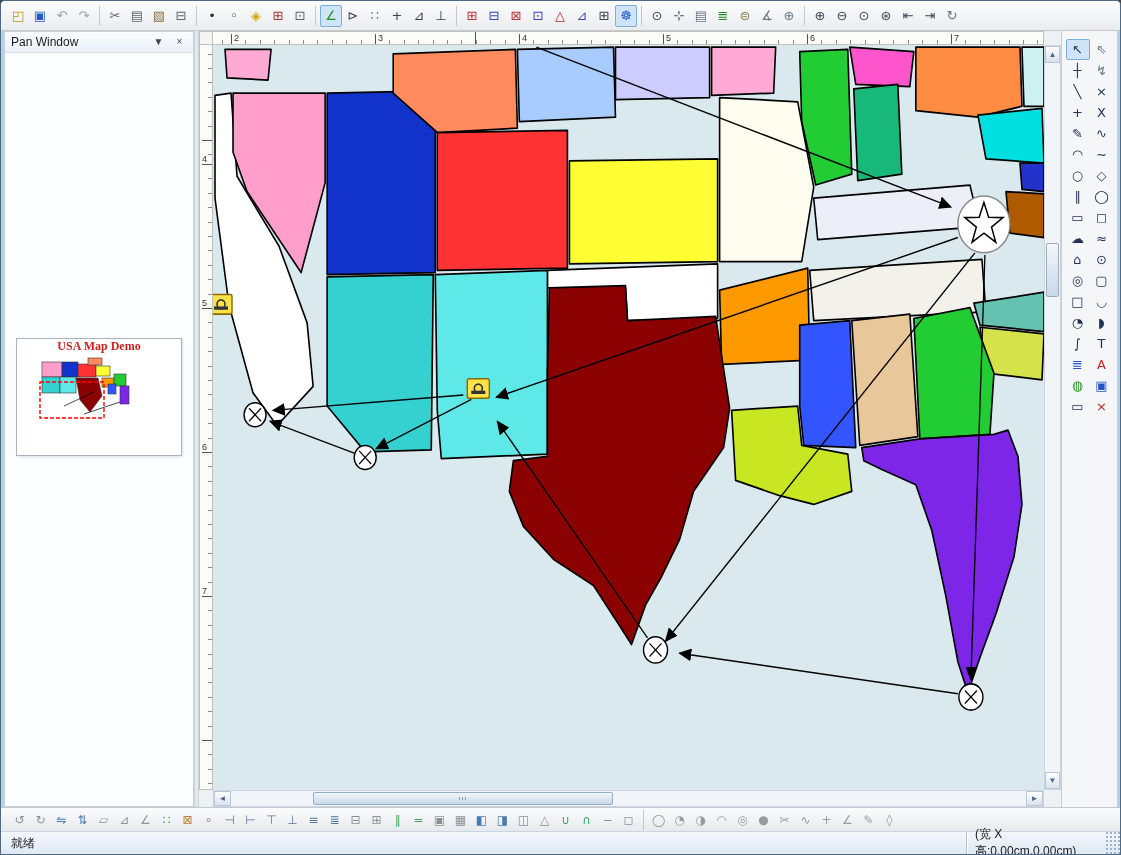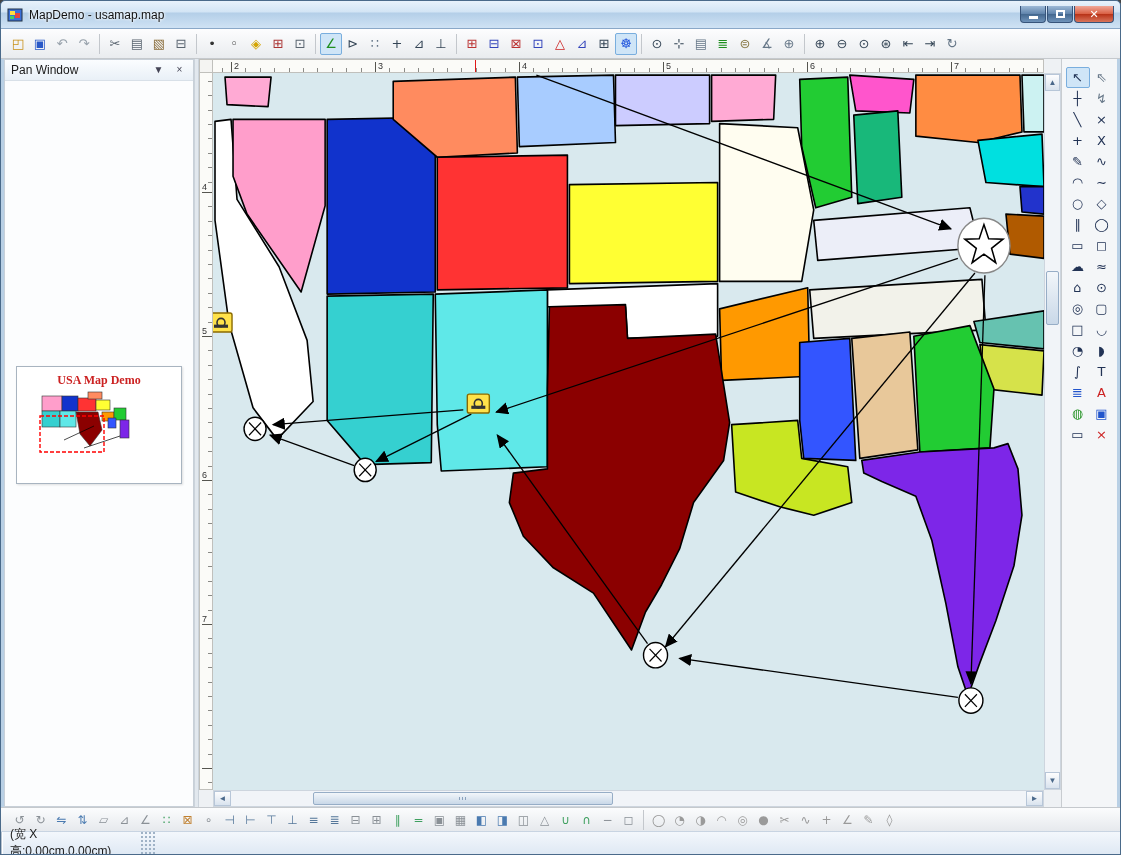--- a/index.html
+++ b/index.html
@@ -25,21 +25,21 @@
   .tb-btn{flex:0 0 auto;width:22px;height:22px;line-height:20px;text-align:center;font-size:13px;font-family:"DejaVu Sans",sans-serif;border:1px solid transparent;border-radius:2px}
   .tb-btn.pressed{background:#cfe5f7;border-color:#79aede}
   .tb-sep{flex:0 0 1px;width:1px;height:20px;background:#c3c7cc;margin:0 4px}
   
   .main{flex:1;display:flex;min-height:0;background:#eef1f4;margin:0 3px}
   .left-pane{flex:0 0 190px;background:#fcfdfe;border:1px solid #c8d0d8;display:flex;flex-direction:column;position:relative}
   .pane-header{height:21px;display:flex;align-items:center;padding:0 6px;background:linear-gradient(#fbfdff,#e9f0f7);border-bottom:1px solid #d8e0e8;font-size:12px}
   .pane-header .ph-btn{margin-left:6px;width:15px;height:15px;text-align:center;line-height:14px;font-size:10px;color:#445}
   .pane-header .spacer{flex:1}
   .thumb-box{position:absolute;left:11px;top:306px;width:166px;height:118px;background:#fff;border:1px solid #a8b4c0;box-shadow:1px 1px 2px rgba(0,0,0,.12);text-align:center}
-  .thumb-title{font-family:"Liberation Serif",serif;font-weight:bold;color:#cc2222;font-size:12px;margin-top:6px}
+  .thumb-title{font-family:"Liberation Serif",serif;font-weight:bold;color:#cc2222;font-size:12px;}
   .splitter{flex:0 0 5px;background:#e2e8ee;border-left:1px solid #cbd3db;border-right:1px solid #cbd3db}
   .center{flex:1;display:flex;flex-direction:column;min-width:0}
   .ruler-row{flex:0 0 14px;display:flex}
   .ruler-corner{flex:0 0 14px;background:#f4f4f2;border:1px solid #c0c0bc}
   .h-ruler{flex:1;position:relative;background:#fbfbf8;border:1px solid #c0c0bc;border-left:none;overflow:hidden}
   .h-ruler::before{content:"";position:absolute;left:0;right:0;bottom:0;height:4px;background:repeating-linear-gradient(to right,#8a8a86 0 1px,transparent 1px 14.4px);background-position-x:18px}
   .h-ruler::after{content:"";position:absolute;left:0;right:0;bottom:0;height:10px;background:repeating-linear-gradient(to right,#55554f 0 1px,transparent 1px 144px);background-position-x:18px}
   .ruler-spacer{flex:0 0 17px;background:#eef1f4}
   .canvas-row{flex:1;display:flex;min-height:0}
   .v-ruler{flex:0 0 14px;position:relative;background:#fbfbf8;border:1px solid #c0c0bc;border-top:none;overflow:hidden}
@@ -78,38 +78,20 @@
   .sb-grip{flex:0 0 16px;height:100%;background-image:radial-gradient(#9fb2c6 1px,transparent 1.4px);background-size:4px 4px;background-position:1px 7px}
   
   polygon.state{stroke:#000;stroke-width:1.6;stroke-linejoin:round}
   line.flow{stroke:#000;stroke-width:1.3}
 </style>
 </head>
 <body>
 
 <div id="window">
 
-  <div class="titlebar">
-    <svg class="app-icon" viewBox="0 0 16 16">
-      <rect x="1" y="2" width="14" height="12" fill="#3a6fd8" stroke="#234" stroke-width="1"></rect>
-      <rect x="3" y="4" width="5" height="4" fill="#ffdd44"></rect>
-      <rect x="8" y="6" width="5" height="5" fill="#e04444"></rect>
-      <rect x="3" y="9" width="4" height="3" fill="#44cc66"></rect>
-    </svg>
-    <span class="title-text">MapDemo - usamap.map</span>
-    <div class="win-controls">
-      <span class="wc wc-min">
-          <i></i>
-        </span>
-      <span class="wc wc-max">
-          <i></i>
-        </span>
-      <span class="wc wc-close">✕</span>
-    </div>
-  </div>
 
 
   <div class="toolbar">
     <div style="display:flex;align-items:center">
         <span class="tb-btn" style="color: rgb(200, 144, 24);">◰</span>
         <span class="tb-btn" style="color: rgb(40, 88, 200);">▣</span>
         <span class="tb-btn" style="color: rgb(152, 162, 172);">↶</span>
         <span class="tb-btn" style="color: rgb(152, 162, 172);">↷</span>
         <span class="tb-sep"></span>
         <span class="tb-btn" style="color: rgb(90, 101, 112);">✂</span>
@@ -410,16 +392,17 @@
         <span class="tb-btn" style="color: rgb(154, 154, 154);">✂</span>
         <span class="tb-btn" style="color: rgb(154, 154, 154);">∿</span>
         <span class="tb-btn" style="color: rgb(154, 154, 154);">+</span>
         <span class="tb-btn" style="color: rgb(154, 154, 154);">∠</span>
         <span class="tb-btn" style="color: rgb(154, 154, 154);">✎</span>
         <span class="tb-btn" style="color: rgb(154, 154, 154);">◊</span>
       </div>
   </div>
 
   <div class="statusbar">
+    <span class="sb-ready">就绪</span>
     <span class="sb-panel sb-p3">(宽 X 高:0.00cm,0.00cm)</span>
     <span class="sb-grip"></span>
   </div>
 </div>
 
 </body></html>

